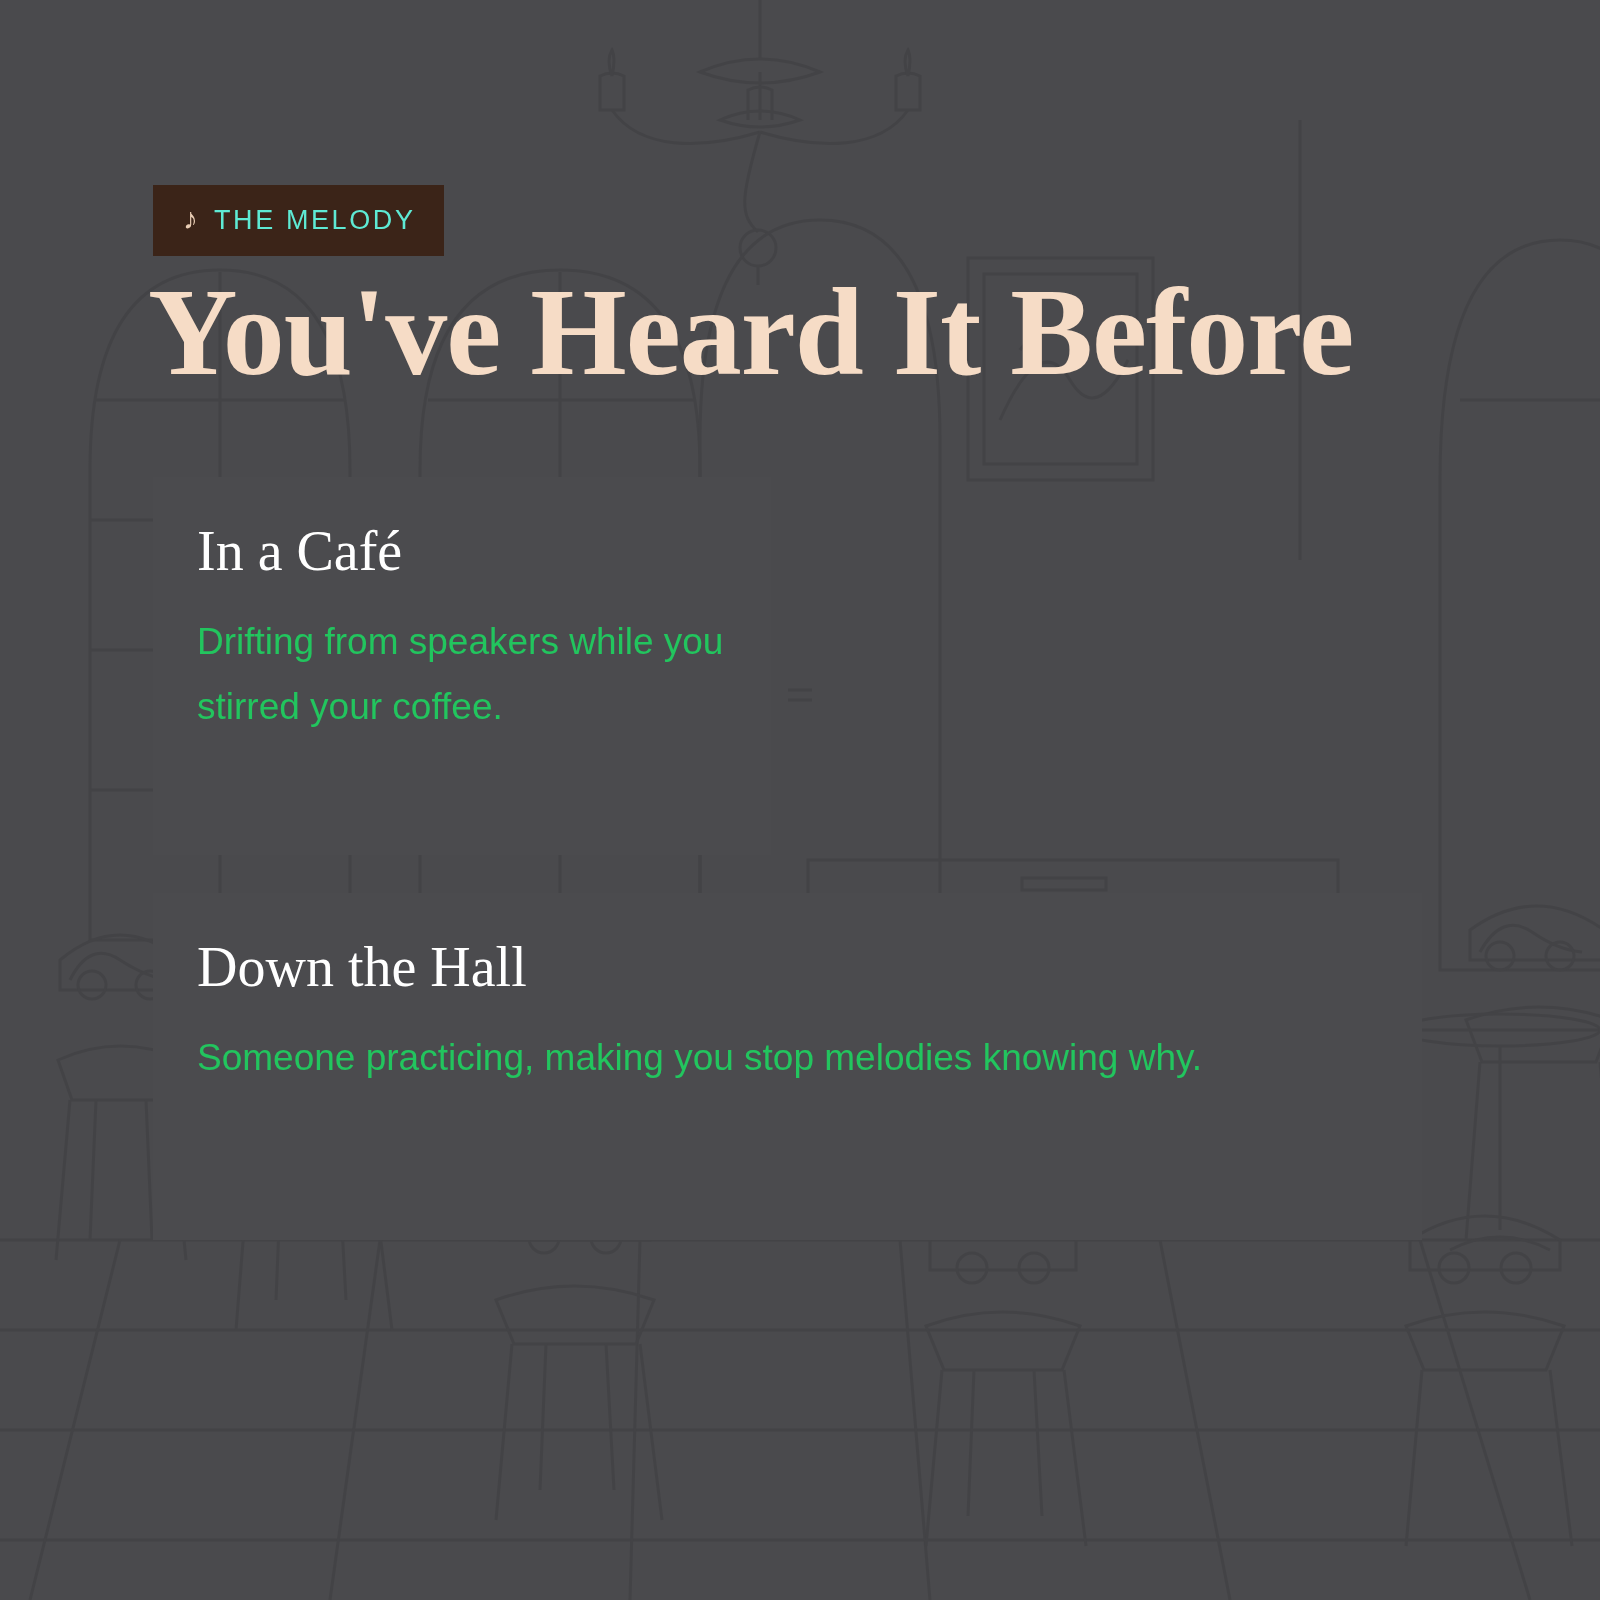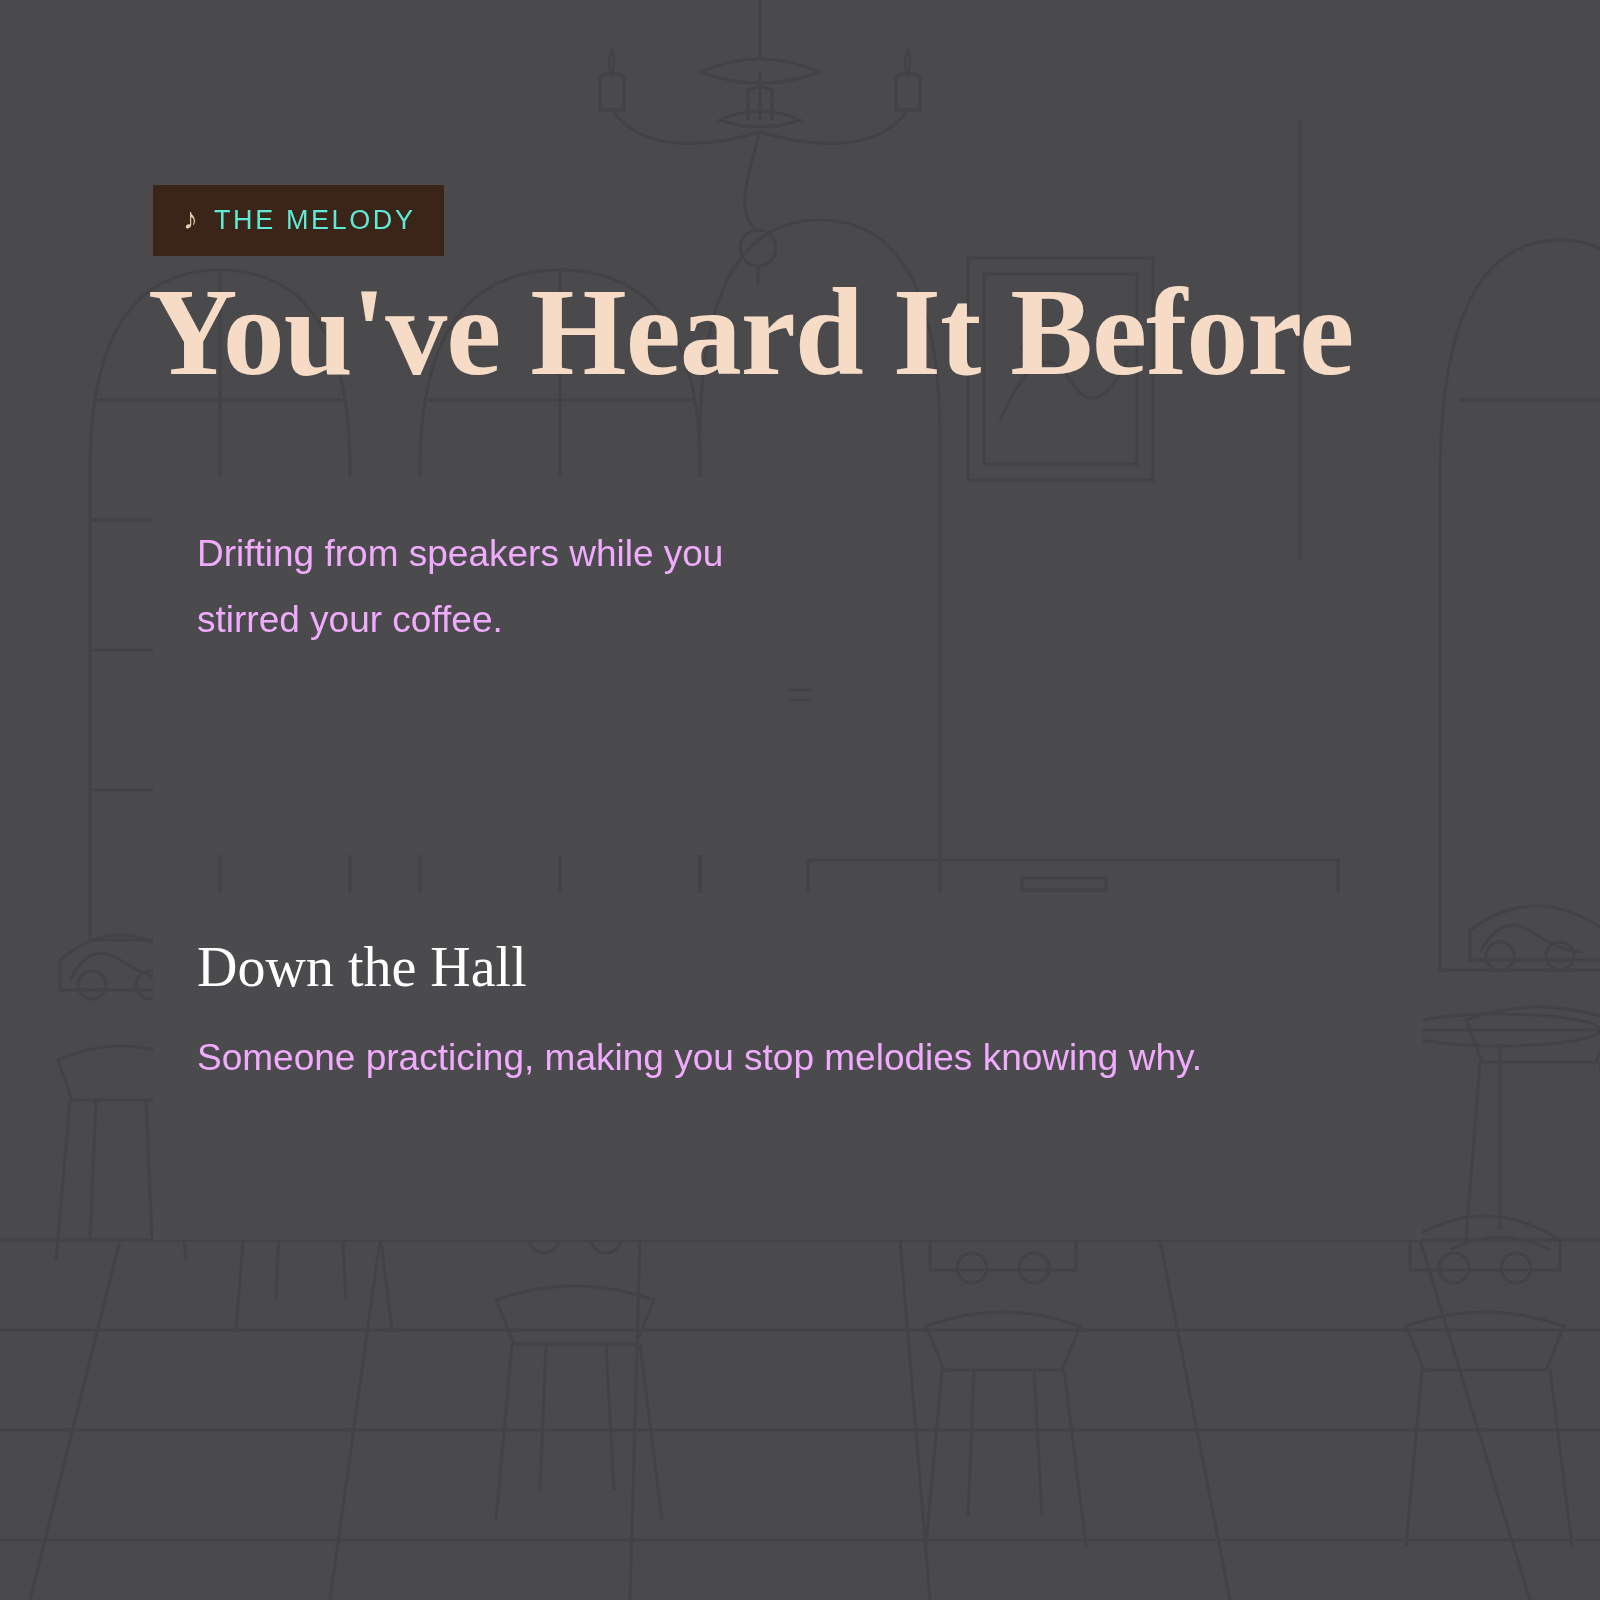--- a/index.html
+++ b/index.html
@@ -88,21 +88,21 @@
 
   .card-title {
     font-family: "Liberation Serif", serif;
     color: #ffffff;
     font-size: 56px;
     line-height: 1.1;
     margin-bottom: 26px;
   }
   .card-body {
     font-family: "Liberation Sans", sans-serif;
-    color: #f0abfc;
+    color: #22c55e;
     font-size: 37px;
     line-height: 1.78;
     font-weight: 300;
   }
 
   
   .footnote {
     position: absolute;
     left: 153px;
     top: 1267px;
@@ -255,20 +255,21 @@
   <div id="content">
 
     <div class="badge">
       <span class="note-icon">♪</span>
       <span class="badge-label">THE MELODY</span>
     </div>
 
     <h1 class="title">You've Heard It Before</h1>
 
     <div class="card left">
+      <div class="card-title">In a Café</div>
       <div class="card-body">Drifting from speakers while you stirred your coffee.</div>
     </div>
 
 
     <div class="card wide">
       <div class="card-title">Down the Hall</div>
       <div class="card-body">Someone practicing, making you stop melodies knowing why.</div>
     </div>
 
 

